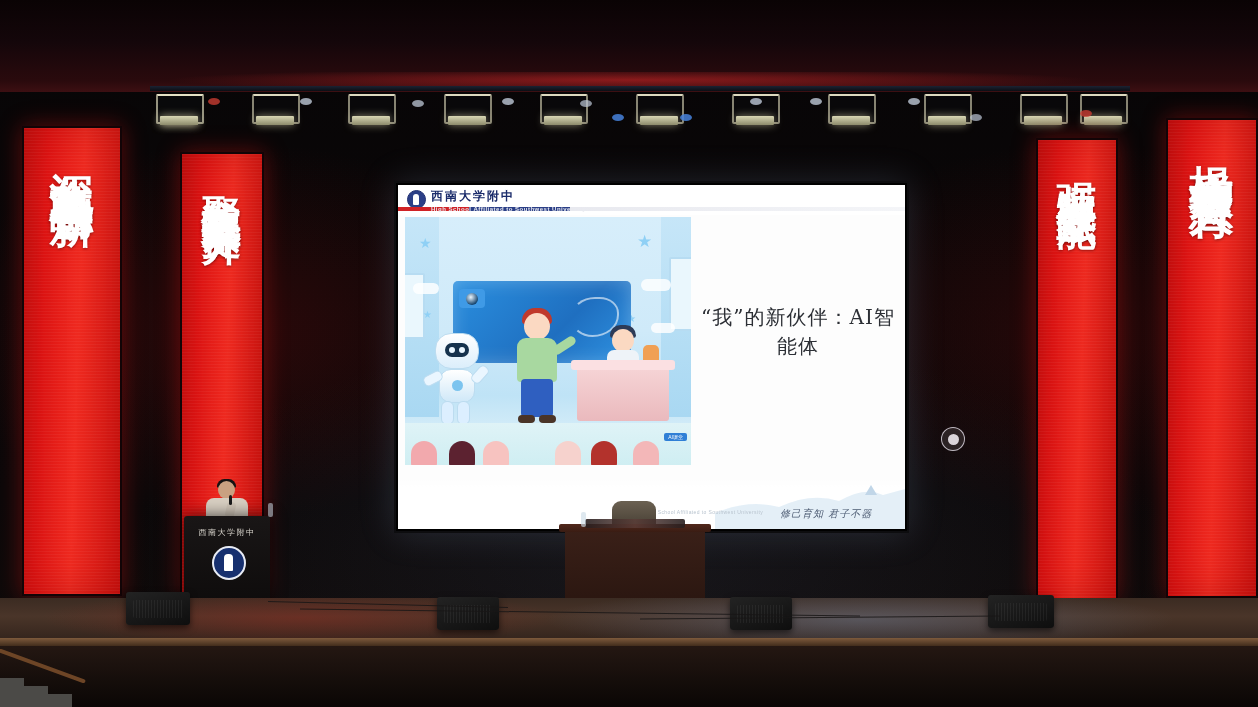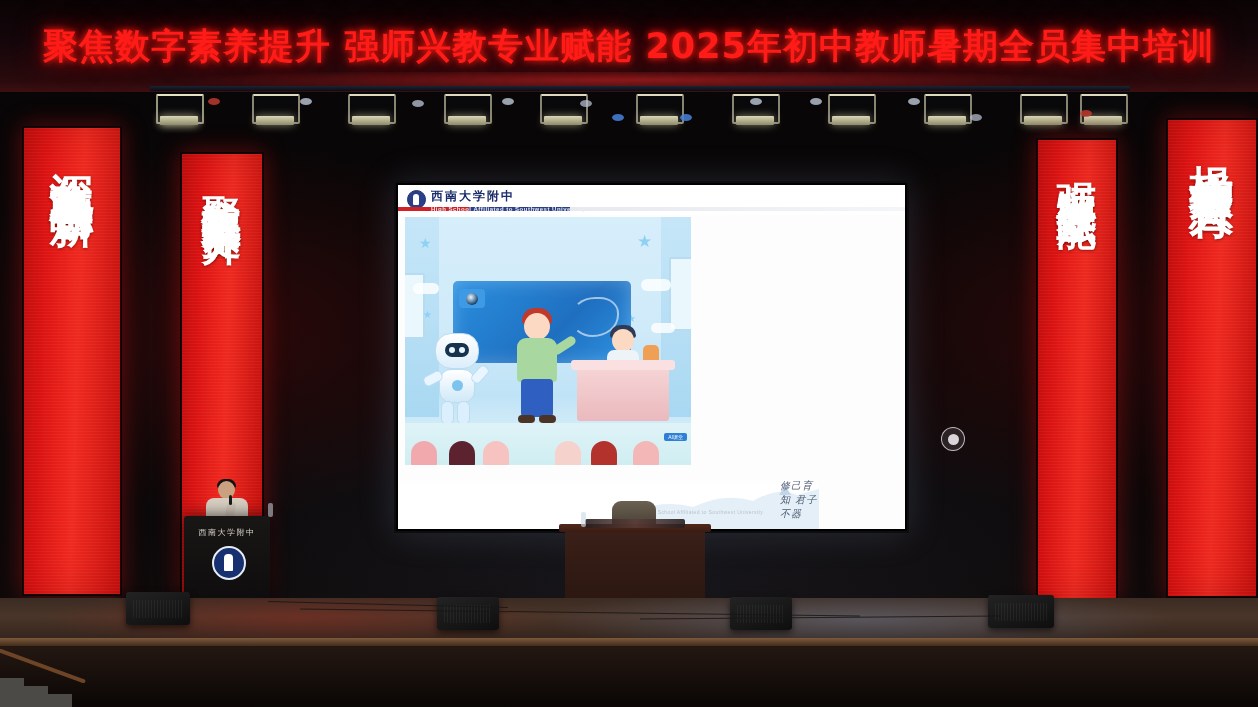--- a/index.html
+++ b/index.html
@@ -121,21 +121,21 @@
   .fs-body{position:absolute;left:6px;top:29px;width:32px;height:24px;border-radius:7px 7px 2px 2px;background:#eef3f8;}
   .il-chair{position:absolute;left:238px;top:128px;width:16px;height:50px;border-radius:5px;background:#f0a054;}
   .il-bottomrow{position:absolute;left:0;bottom:0;width:286px;height:42px;
     background:linear-gradient(180deg,#dff3f7,#cfeef2);}
   .head-pink{position:absolute;bottom:-6px;width:26px;height:30px;border-radius:13px 13px 8px 8px;}
   .il-tag{position:absolute;right:4px;bottom:24px;background:#2f7fd6;color:#fff;font-size:5px;padding:1px 4px;border-radius:2px;}
 
   .slide-right-text{position:absolute;left:300px;top:118px;width:200px;text-align:center;
     font-family:"DejaVu Serif","Liberation Serif",serif;font-size:20px;color:#2c2f35;
     line-height:1.45;letter-spacing:1px;}
-  .slide-footer{position:absolute;left:0;bottom:0;width:421px;height:52px;
+  .slide-footer{position:absolute;left:0;bottom:0;width:507px;height:52px;
     background:linear-gradient(180deg,rgba(255,255,255,0) 0%,#fff 20%,#fff 100%);}
   .sf-mountain{position:absolute;right:0;bottom:0;width:190px;height:46px;opacity:.55;}
   .sf-en{position:absolute;left:246px;bottom:14px;font-size:5px;color:#b9c4cf;letter-spacing:.4px;white-space:nowrap;}
   .sf-calli{position:absolute;left:382px;bottom:8px;font-family:"DejaVu Serif","Liberation Serif",serif;
     font-size:10px;color:#3b4a63;letter-spacing:1px;font-style:italic;opacity:.9;}
 
   .screen-watermark{position:absolute;left:941px;top:427px;width:22px;height:22px;border-radius:50%;
     border:1.5px solid rgba(240,235,245,.75);background:rgba(255,255,255,.1);
     display:flex;align-items:center;justify-content:center;}
   .screen-watermark span{width:11px;height:11px;border-radius:50%;background:rgba(250,245,250,.85);}
@@ -190,21 +190,20 @@
 </style>
 </head>
 <body>
 
 <div id="stage-scene">
 
   <div class="hall-back"></div>
 
   <div class="top-banner">
     <div class="top-banner-glow"></div>
-    <div class="top-banner-text">聚焦数字素养提升 强师兴教专业赋能 2025年初中教师暑期全员集中培训</div>
   </div>
 
   <div class="truss">
     <div class="truss-bar"></div>
     <div class="lamp" style="left:0px">
         <div class="lamp-body"></div>
         <div class="lamp-lens"></div>
       </div>
     <div class="lamp" style="left:96px">
         <div class="lamp-body"></div>
@@ -350,20 +349,21 @@
           <div class="head-pink" style="left:6px;background:#f2a9ad;"></div>
           <div class="head-pink" style="left:44px;background:#5c2230;"></div>
           <div class="head-pink" style="left:78px;background:#f7c3c0;"></div>
           <div class="head-pink" style="left:150px;background:#f6d2cd;"></div>
           <div class="head-pink" style="left:186px;background:#b3322c;"></div>
           <div class="head-pink" style="left:228px;background:#f3b7b8;"></div>
           <div class="il-tag">AI课堂</div>
         </div>
       </div>
 
+      <div class="slide-right-text">“我”的新伙伴：AI智能体</div>
 
       <div class="slide-footer">
         <svg class="sf-mountain" viewBox="0 0 190 46" preserveAspectRatio="none">
           <path d="M0,46 L0,30 Q34,16 64,24 Q96,9 124,18 Q150,3 168,12 L190,6 L190,46 Z" fill="#cfe3f2"></path>
           <path d="M150,12 L156,2 L162,12 Z" fill="#8fb6d6"></path>
         </svg>
         <div class="sf-en">High School Affiliated to Southwest University</div>
         <div class="sf-calli">修己育知 君子不器</div>
       </div>
 

